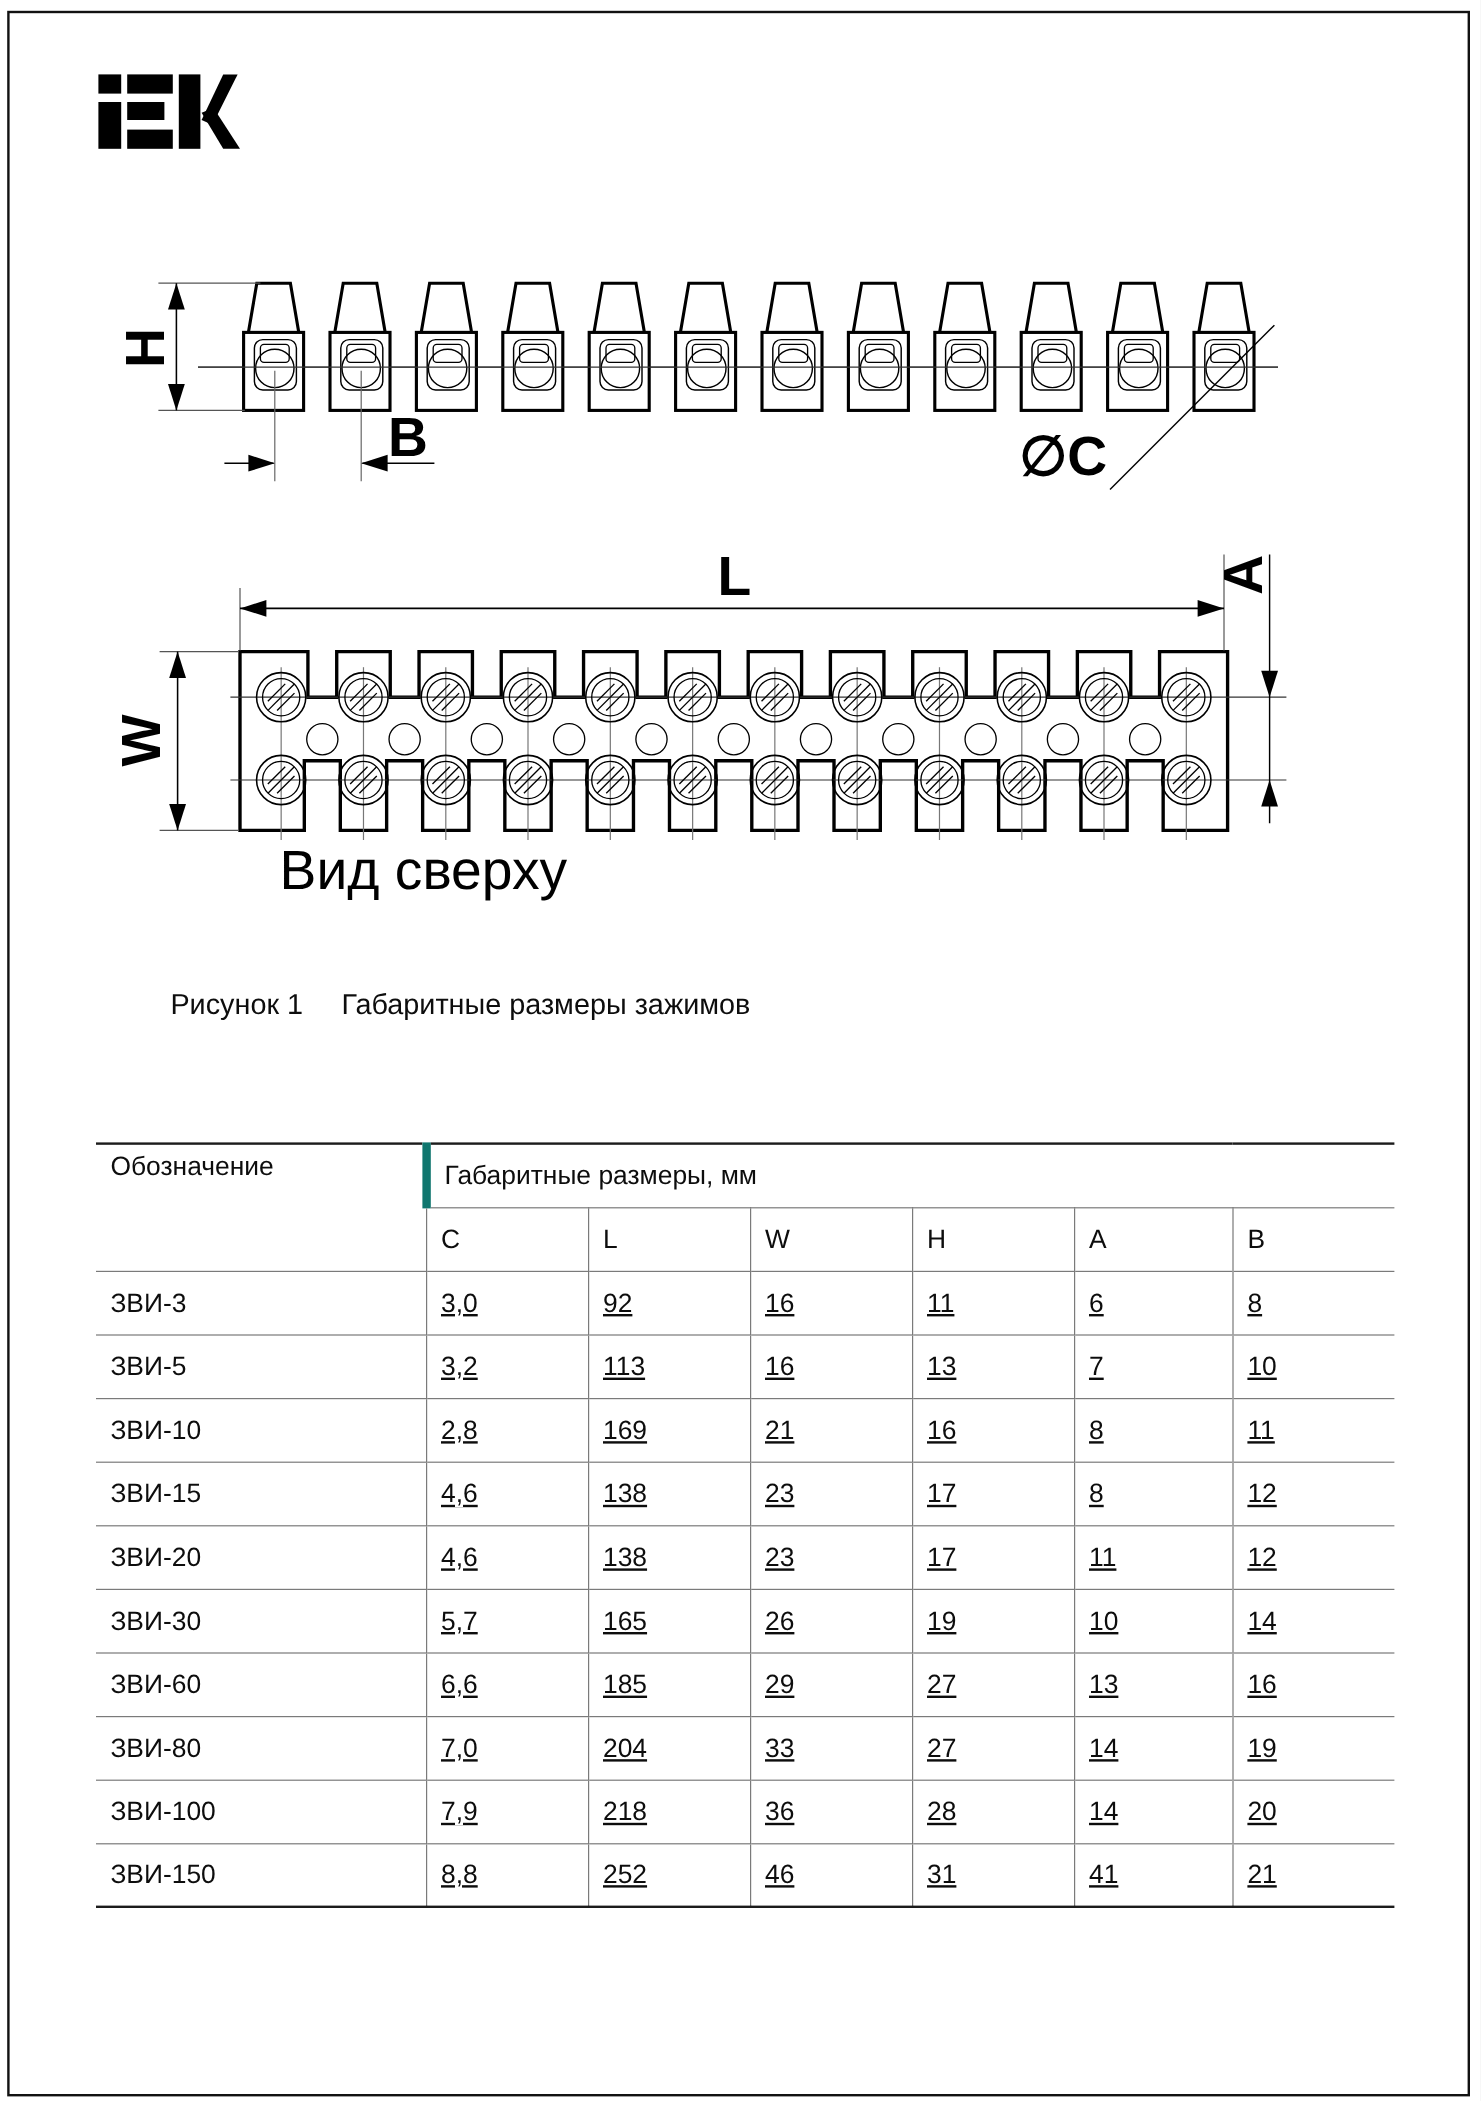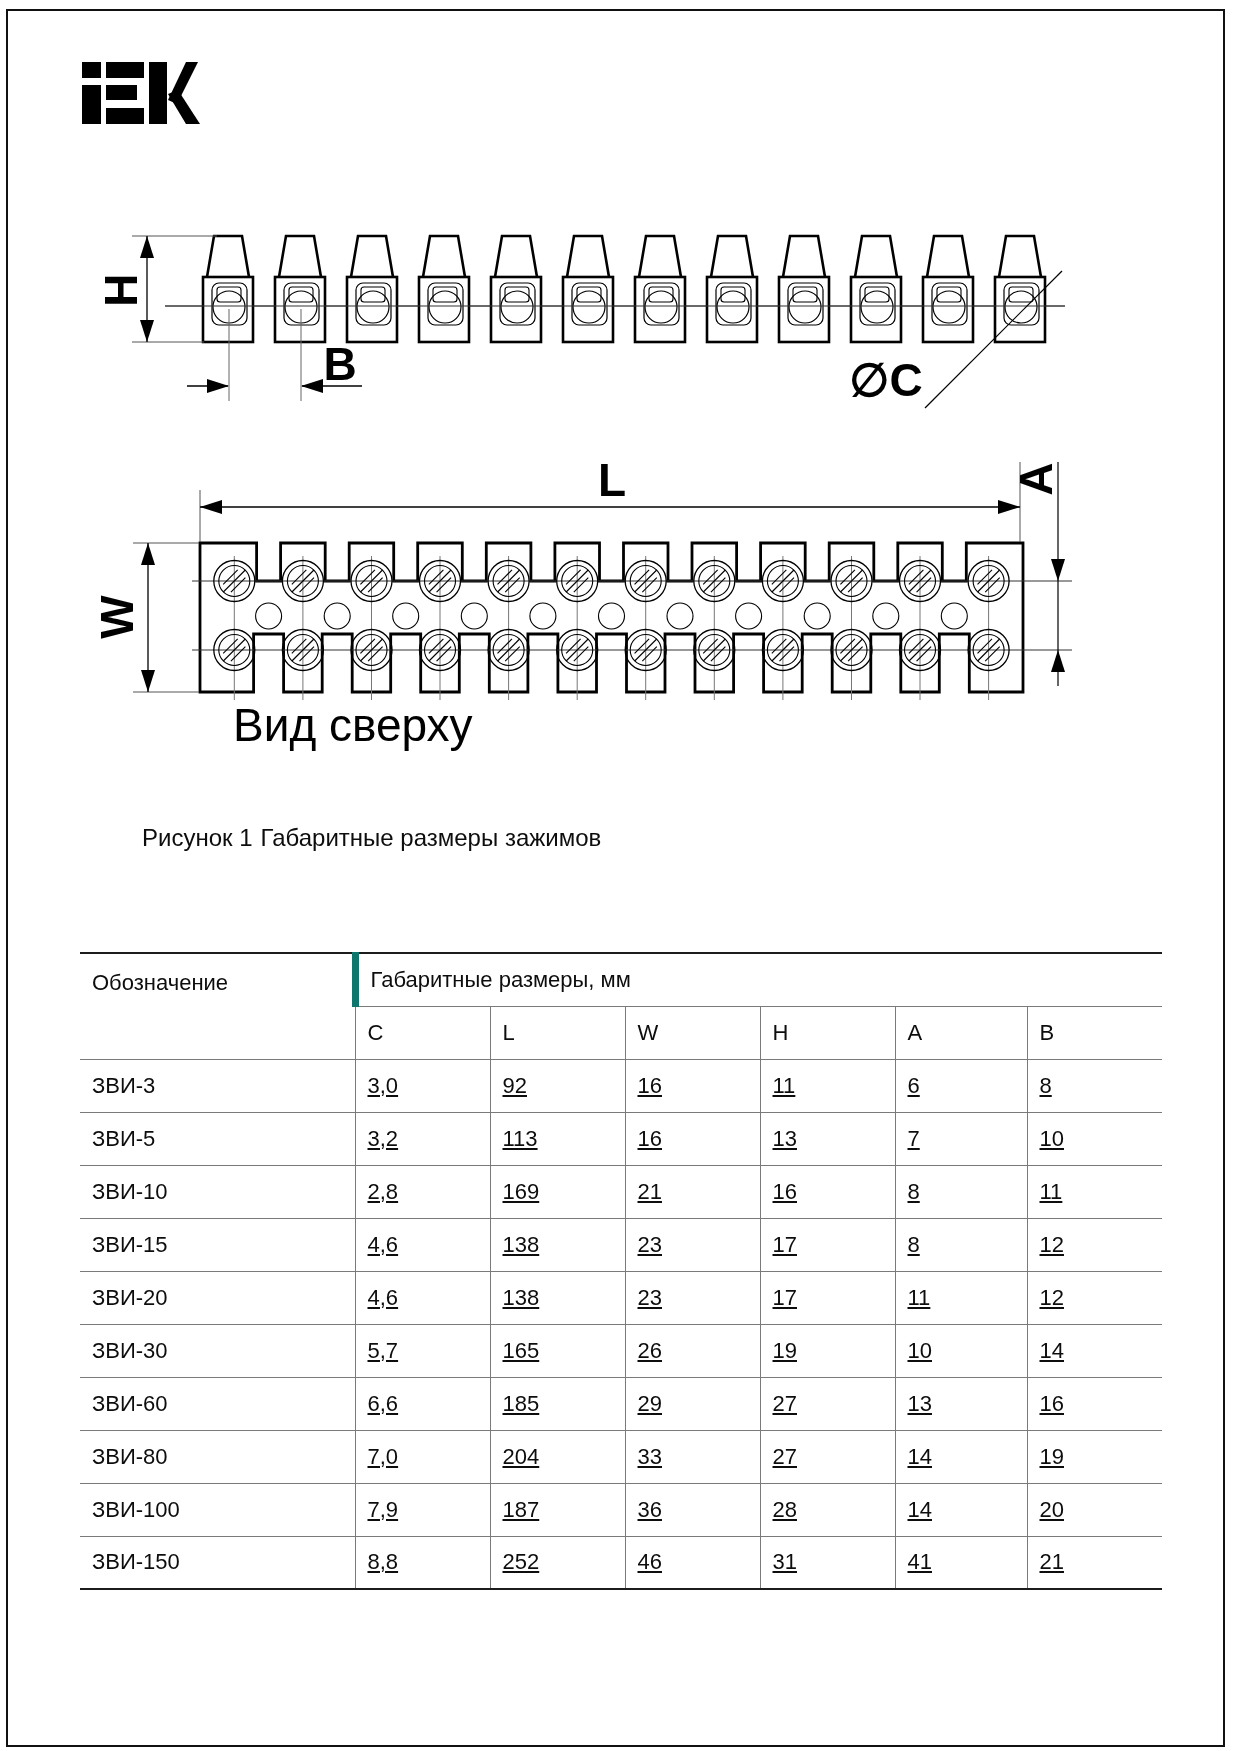--- a/index.html
+++ b/index.html
@@ -3,27 +3,27 @@
 <meta charset="utf-8">
 <style>
   html,body{margin:0;padding:0;background:#e8e8e8;}
   .page{position:relative;width:1234px;height:1751px;background:#ffffff;overflow:hidden;
         font-family:"Liberation Sans", sans-serif;color:#0d0d0d;margin:0 auto;}
   .frame{position:absolute;left:6px;top:9px;width:1219px;height:1738px;
          border:2.5px solid #111;box-sizing:border-box;pointer-events:none;}
   .logo{position:absolute;left:80px;top:60px;}
   .drawing{position:absolute;left:0;top:0;}
   .caption{position:absolute;left:142px;top:824px;font-size:24px;white-space:nowrap;}
-  .caption .cap-label{margin-right:8px;}
+  .caption .cap-label{margin-right:32px;}
   .dimtable{position:absolute;left:80px;top:952px;width:1082px;border-collapse:collapse;
             table-layout:fixed;font-size:22px;
             border-top:2.5px solid #1c1c1c;border-bottom:2.5px solid #1c1c1c;}
   .dimtable td{height:53px;box-sizing:border-box;padding:0 0 0 12px;vertical-align:middle;
                overflow:hidden;white-space:nowrap;}
-  .dimtable td.c-name{vertical-align:top;padding-top:16px;}
+  .dimtable td.c-name{vertical-align:top;padding-top:5px;}
   .dimtable td.gab{border-left:7px solid #0f766e;border-bottom:1px solid #7a7a7a;}
   .dimtable tr.h2 td{border-left:1px solid #7a7a7a;}
   .dimtable tbody td{border-top:1px solid #7a7a7a;}
   .dimtable tbody td.v{border-left:1px solid #7a7a7a;text-decoration:underline;}
   svg text{font-family:"Liberation Sans", sans-serif;}
   .dimlbl{font-size:46px;font-weight:700;fill:#000;}
   .viewlbl{font-size:46px;font-weight:400;fill:#000;}
 </style>
 </head>
 <body>
@@ -304,21 +304,21 @@
         <td class="v">7,0</td>
         <td class="v">204</td>
         <td class="v">33</td>
         <td class="v">27</td>
         <td class="v">14</td>
         <td class="v">19</td>
       </tr>
       <tr>
         <td>ЗВИ-100</td>
         <td class="v">7,9</td>
-        <td class="v">187</td>
+        <td class="v">218</td>
         <td class="v">36</td>
         <td class="v">28</td>
         <td class="v">14</td>
         <td class="v">20</td>
       </tr>
       <tr>
         <td>ЗВИ-150</td>
         <td class="v">8,8</td>
         <td class="v">252</td>
         <td class="v">46</td>

